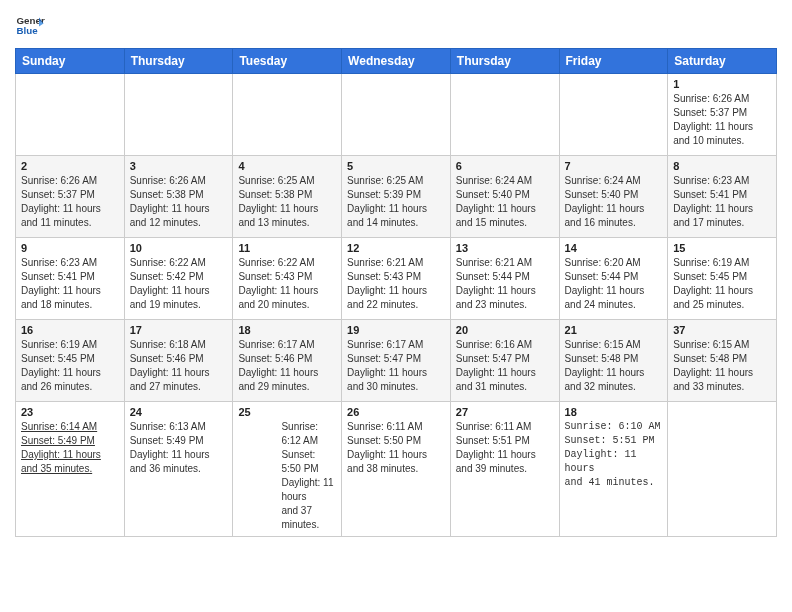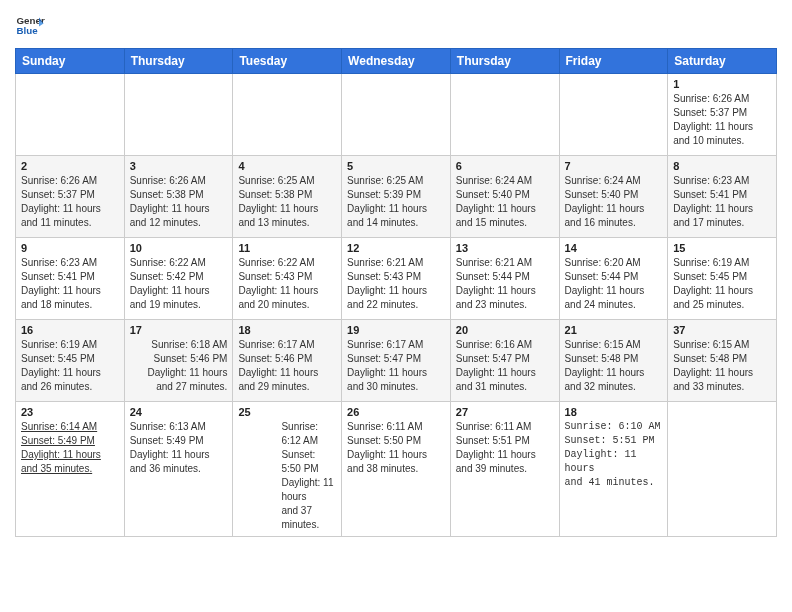--- a/index.html
+++ b/index.html
@@ -239,21 +239,21 @@
         <tr class="row-shaded">
           <td>
             <span class="day-number">16</span>
             <div class="day-info" style="white-space: pre-line;">Sunrise: 6:19 AM
 Sunset: 5:45 PM
 Daylight: 11 hours
 and 26 minutes.</div>
           </td>
           <td>
             <span class="day-number">17</span>
-            <div class="day-info" style="white-space: pre-line; text-align: right;">Sunrise: 6:18 AM
+            <div class="day-info" style="white-space: pre-line;">Sunrise: 6:18 AM
 Sunset: 5:46 PM
 Daylight: 11 hours
 and 27 minutes.</div>
           </td>
           <td>
             <span class="day-number">18</span>
             <div class="day-info" style="white-space: pre-line;">Sunrise: 6:17 AM
 Sunset: 5:46 PM
 Daylight: 11 hours
 and 29 minutes.</div>

